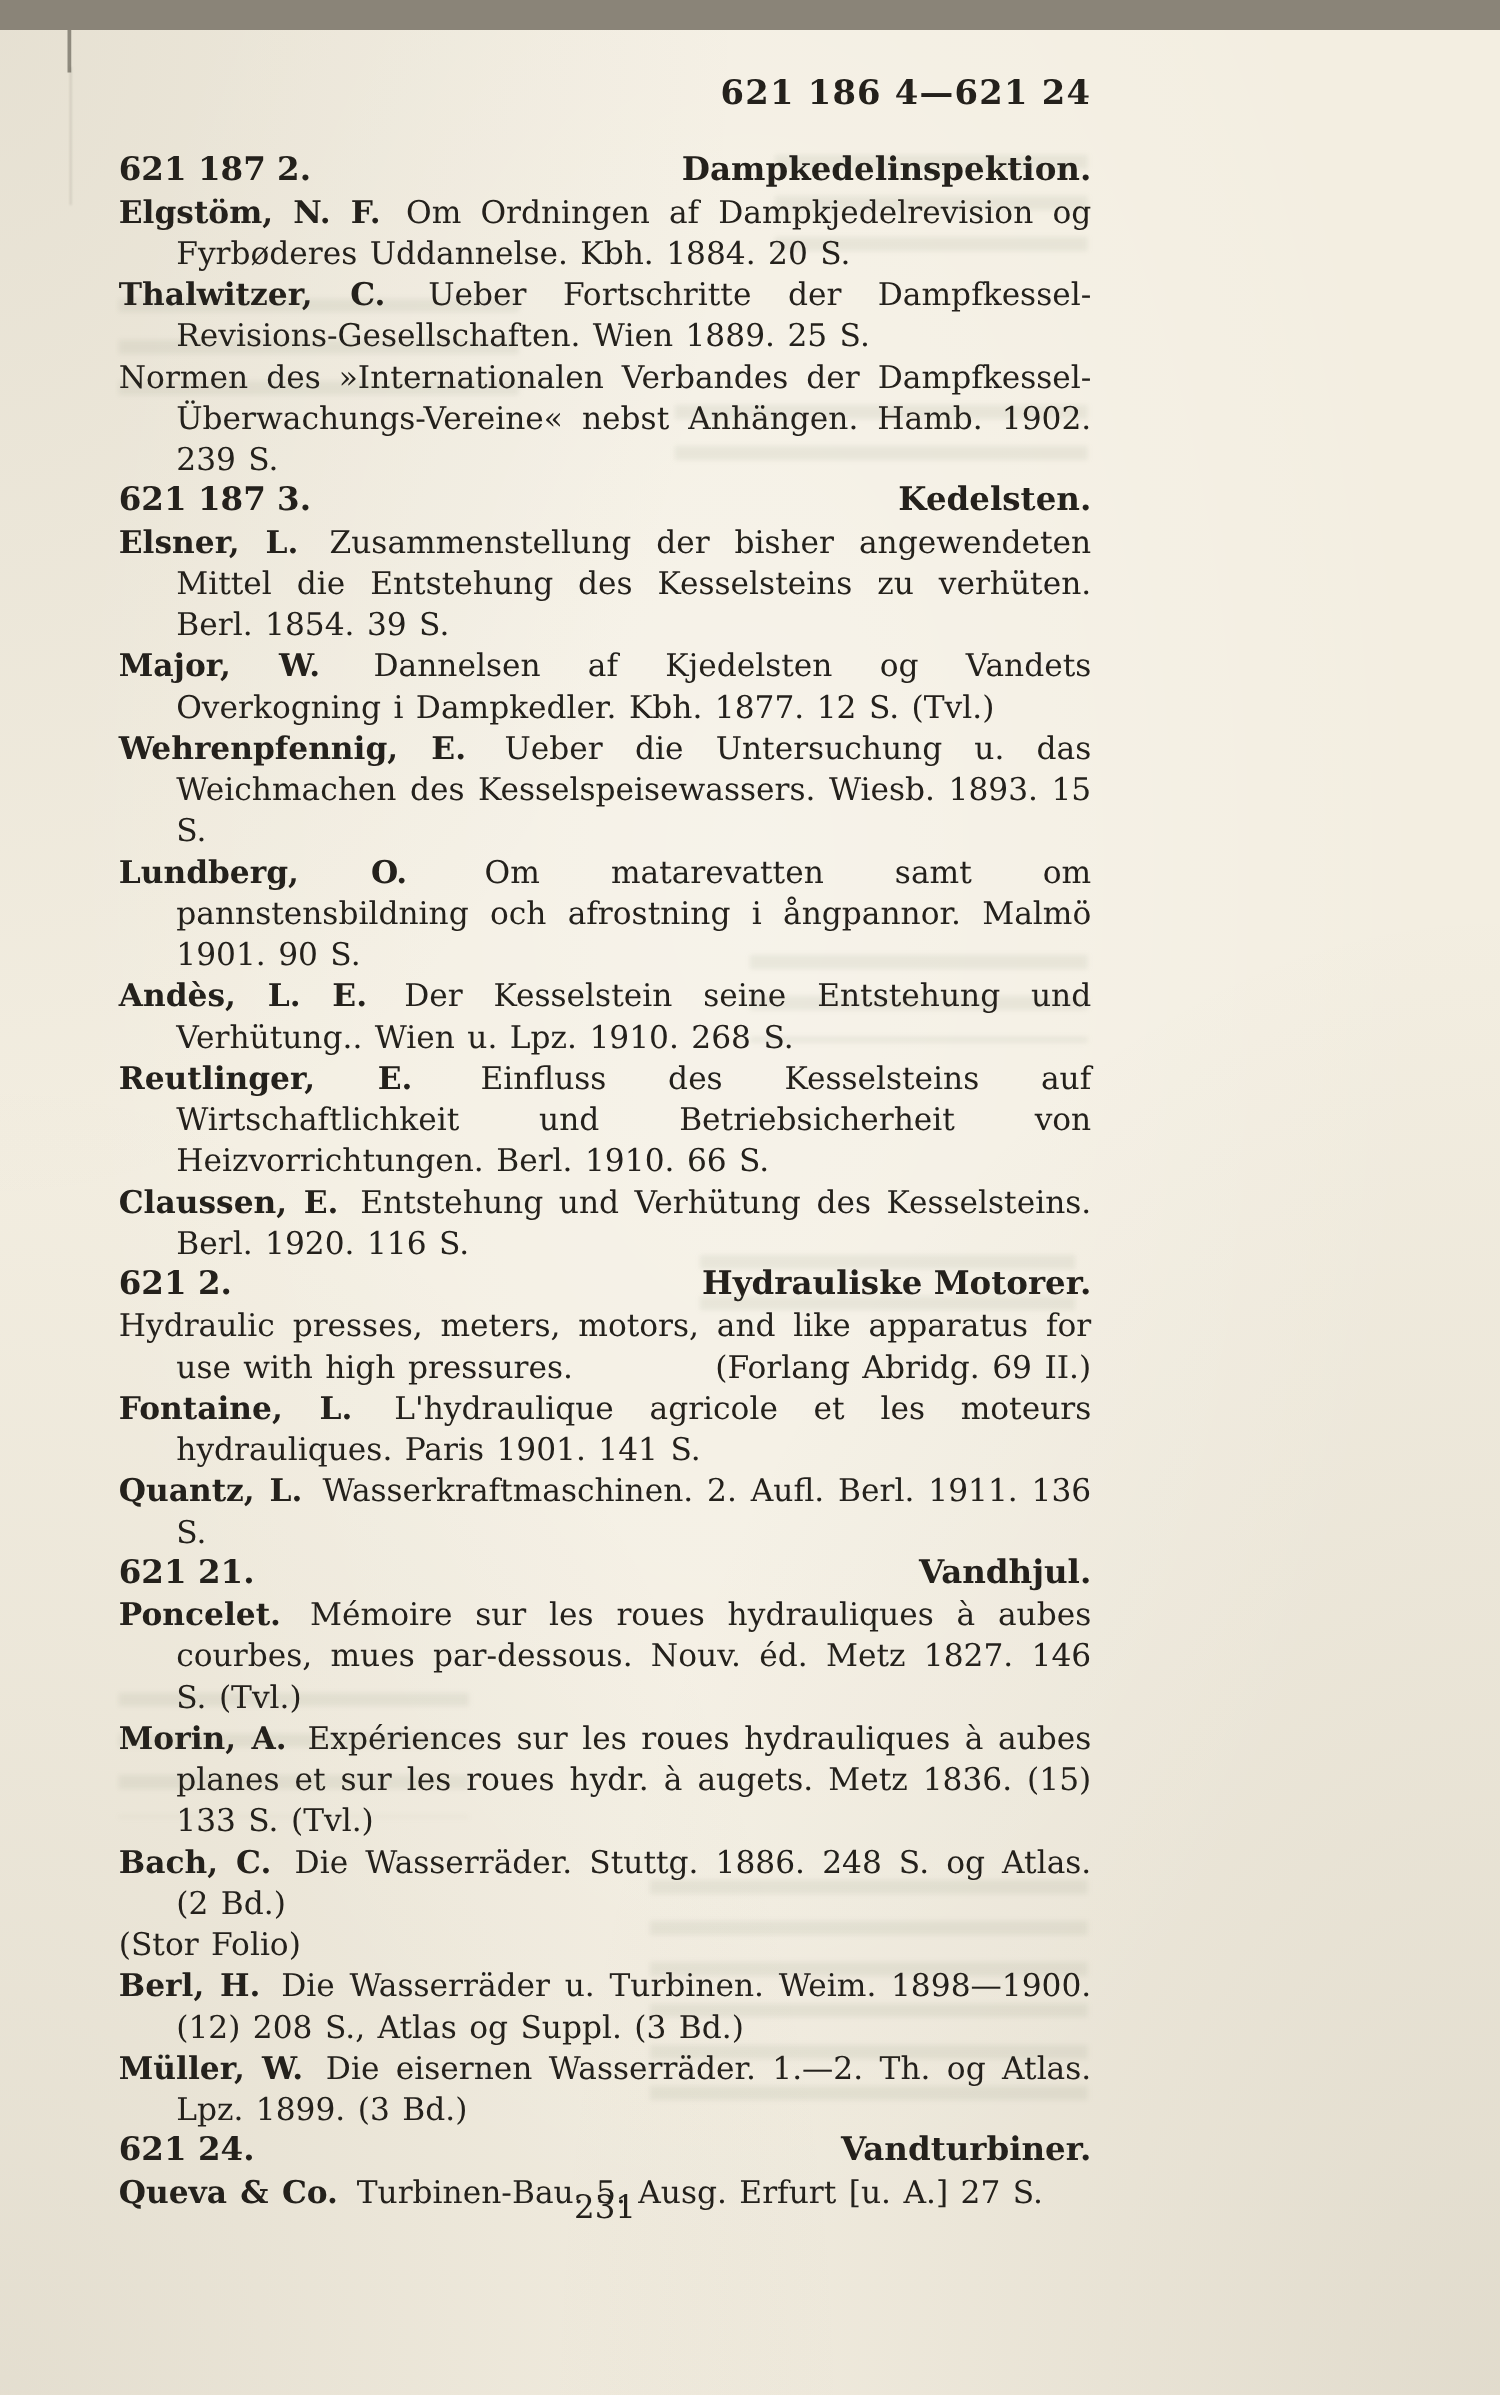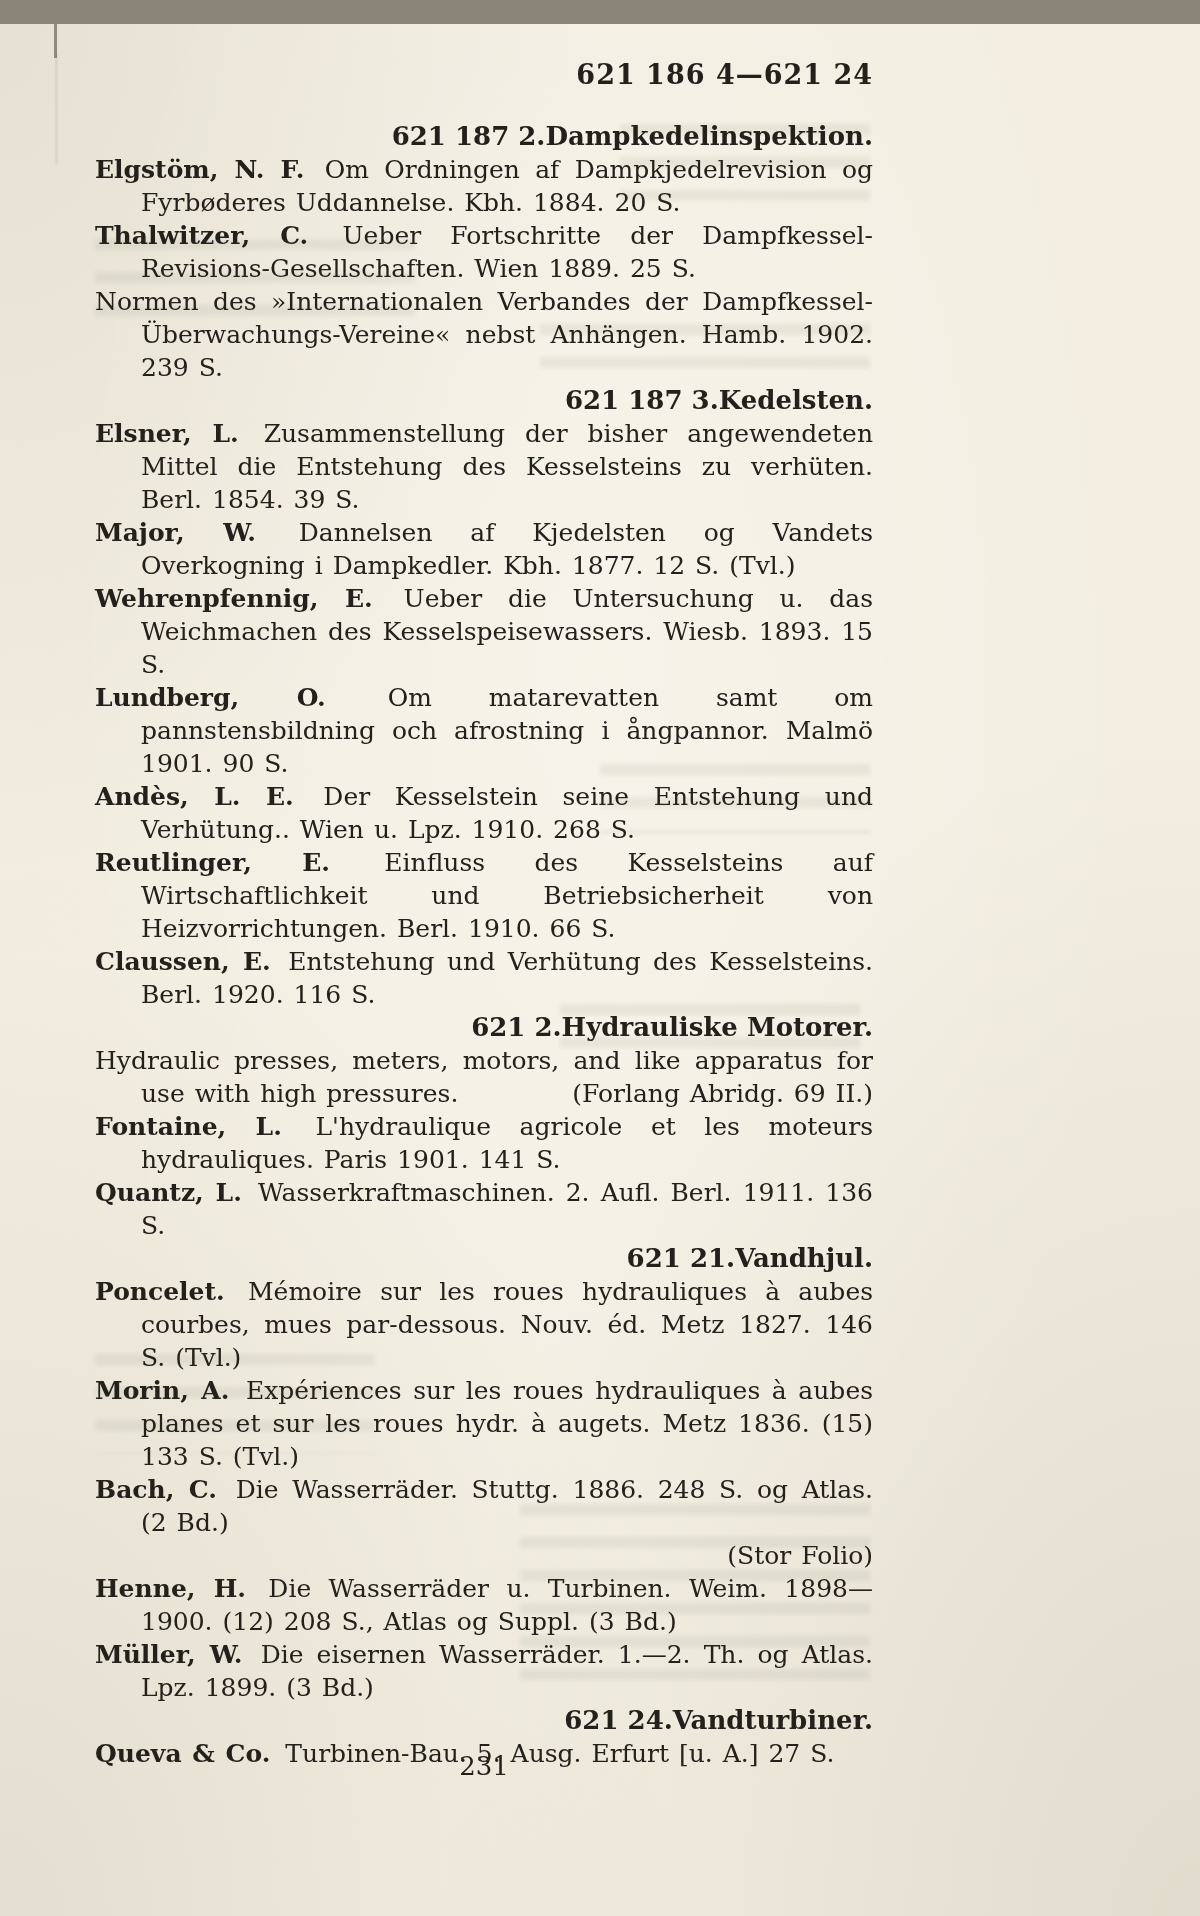--- a/index.html
+++ b/index.html
@@ -17,31 +17,31 @@
     font-family: "DejaVu Serif", "Liberation Serif", serif;
     color: #24211c;
     margin-top: 24px;
   }
   .content { position: absolute; left: 95px; top: 34px; width: 778px; }
   .running-header {
     font-weight: bold; font-size: 27px; line-height: 34px;
     text-align: right; margin: 0 0 28px 0; letter-spacing: 1px;
   }
   .section-head {
-    display: flex; justify-content: flex-end;
+    display: flex; justify-content: space-between;
     font-weight: bold; font-size: 26px; line-height: 33px; clear: both;
   }
   .entry {
     margin: 0; font-size: 25px; line-height: 33px;
     text-align: justify; padding-left: 46px; text-indent: -46px; clear: both;
     word-spacing: 2px;
   }
   .entry .author { margin-right: 5px; }
   .pull-right { float: right; }
-  .note-right { text-align: right; padding-left: 0; text-indent: 0; }
+  .note-right { text-align: left; padding-left: 0; text-indent: 0; }
   .footer {
     position: absolute; top: 1726px; left: 95px; width: 778px;
     text-align: center; font-size: 26px; line-height: 33px;
   }
   .ghost {
     position: absolute; pointer-events: none;
     background-image: repeating-linear-gradient(
       to bottom,
       rgba(128,138,112,0.11) 0px, rgba(128,138,112,0.11) 11px,
       rgba(0,0,0,0) 11px, rgba(0,0,0,0) 33px);
@@ -159,21 +159,21 @@
       <p class="entry">
         <b class="author">Morin, A.</b>
         <span>Expériences sur les roues hydrauliques à aubes planes et sur les roues hydr. à augets. Metz 1836. (15) 133 S. (Tvl.)</span>
       </p>
       <p class="entry">
         <b class="author">Bach, C.</b>
         <span>Die Wasserräder. Stuttg. 1886. 248 S. og Atlas. (2 Bd.)</span>
       </p>
       <p class="entry note-right">(Stor Folio)</p>
       <p class="entry">
-        <b class="author">Henne, H.</b>
+        <b class="author">Berl, H.</b>
         <span>Die Wasserräder u. Turbinen. Weim. 1898—1900. (12) 208 S., Atlas og Suppl. (3 Bd.)</span>
       </p>
       <p class="entry">
         <b class="author">Müller, W.</b>
         <span>Die eisernen Wasserräder. 1.—2. Th. og Atlas. Lpz. 1899. (3 Bd.)</span>
       </p>
     </section>
 
     <section>
       <div class="section-head">

